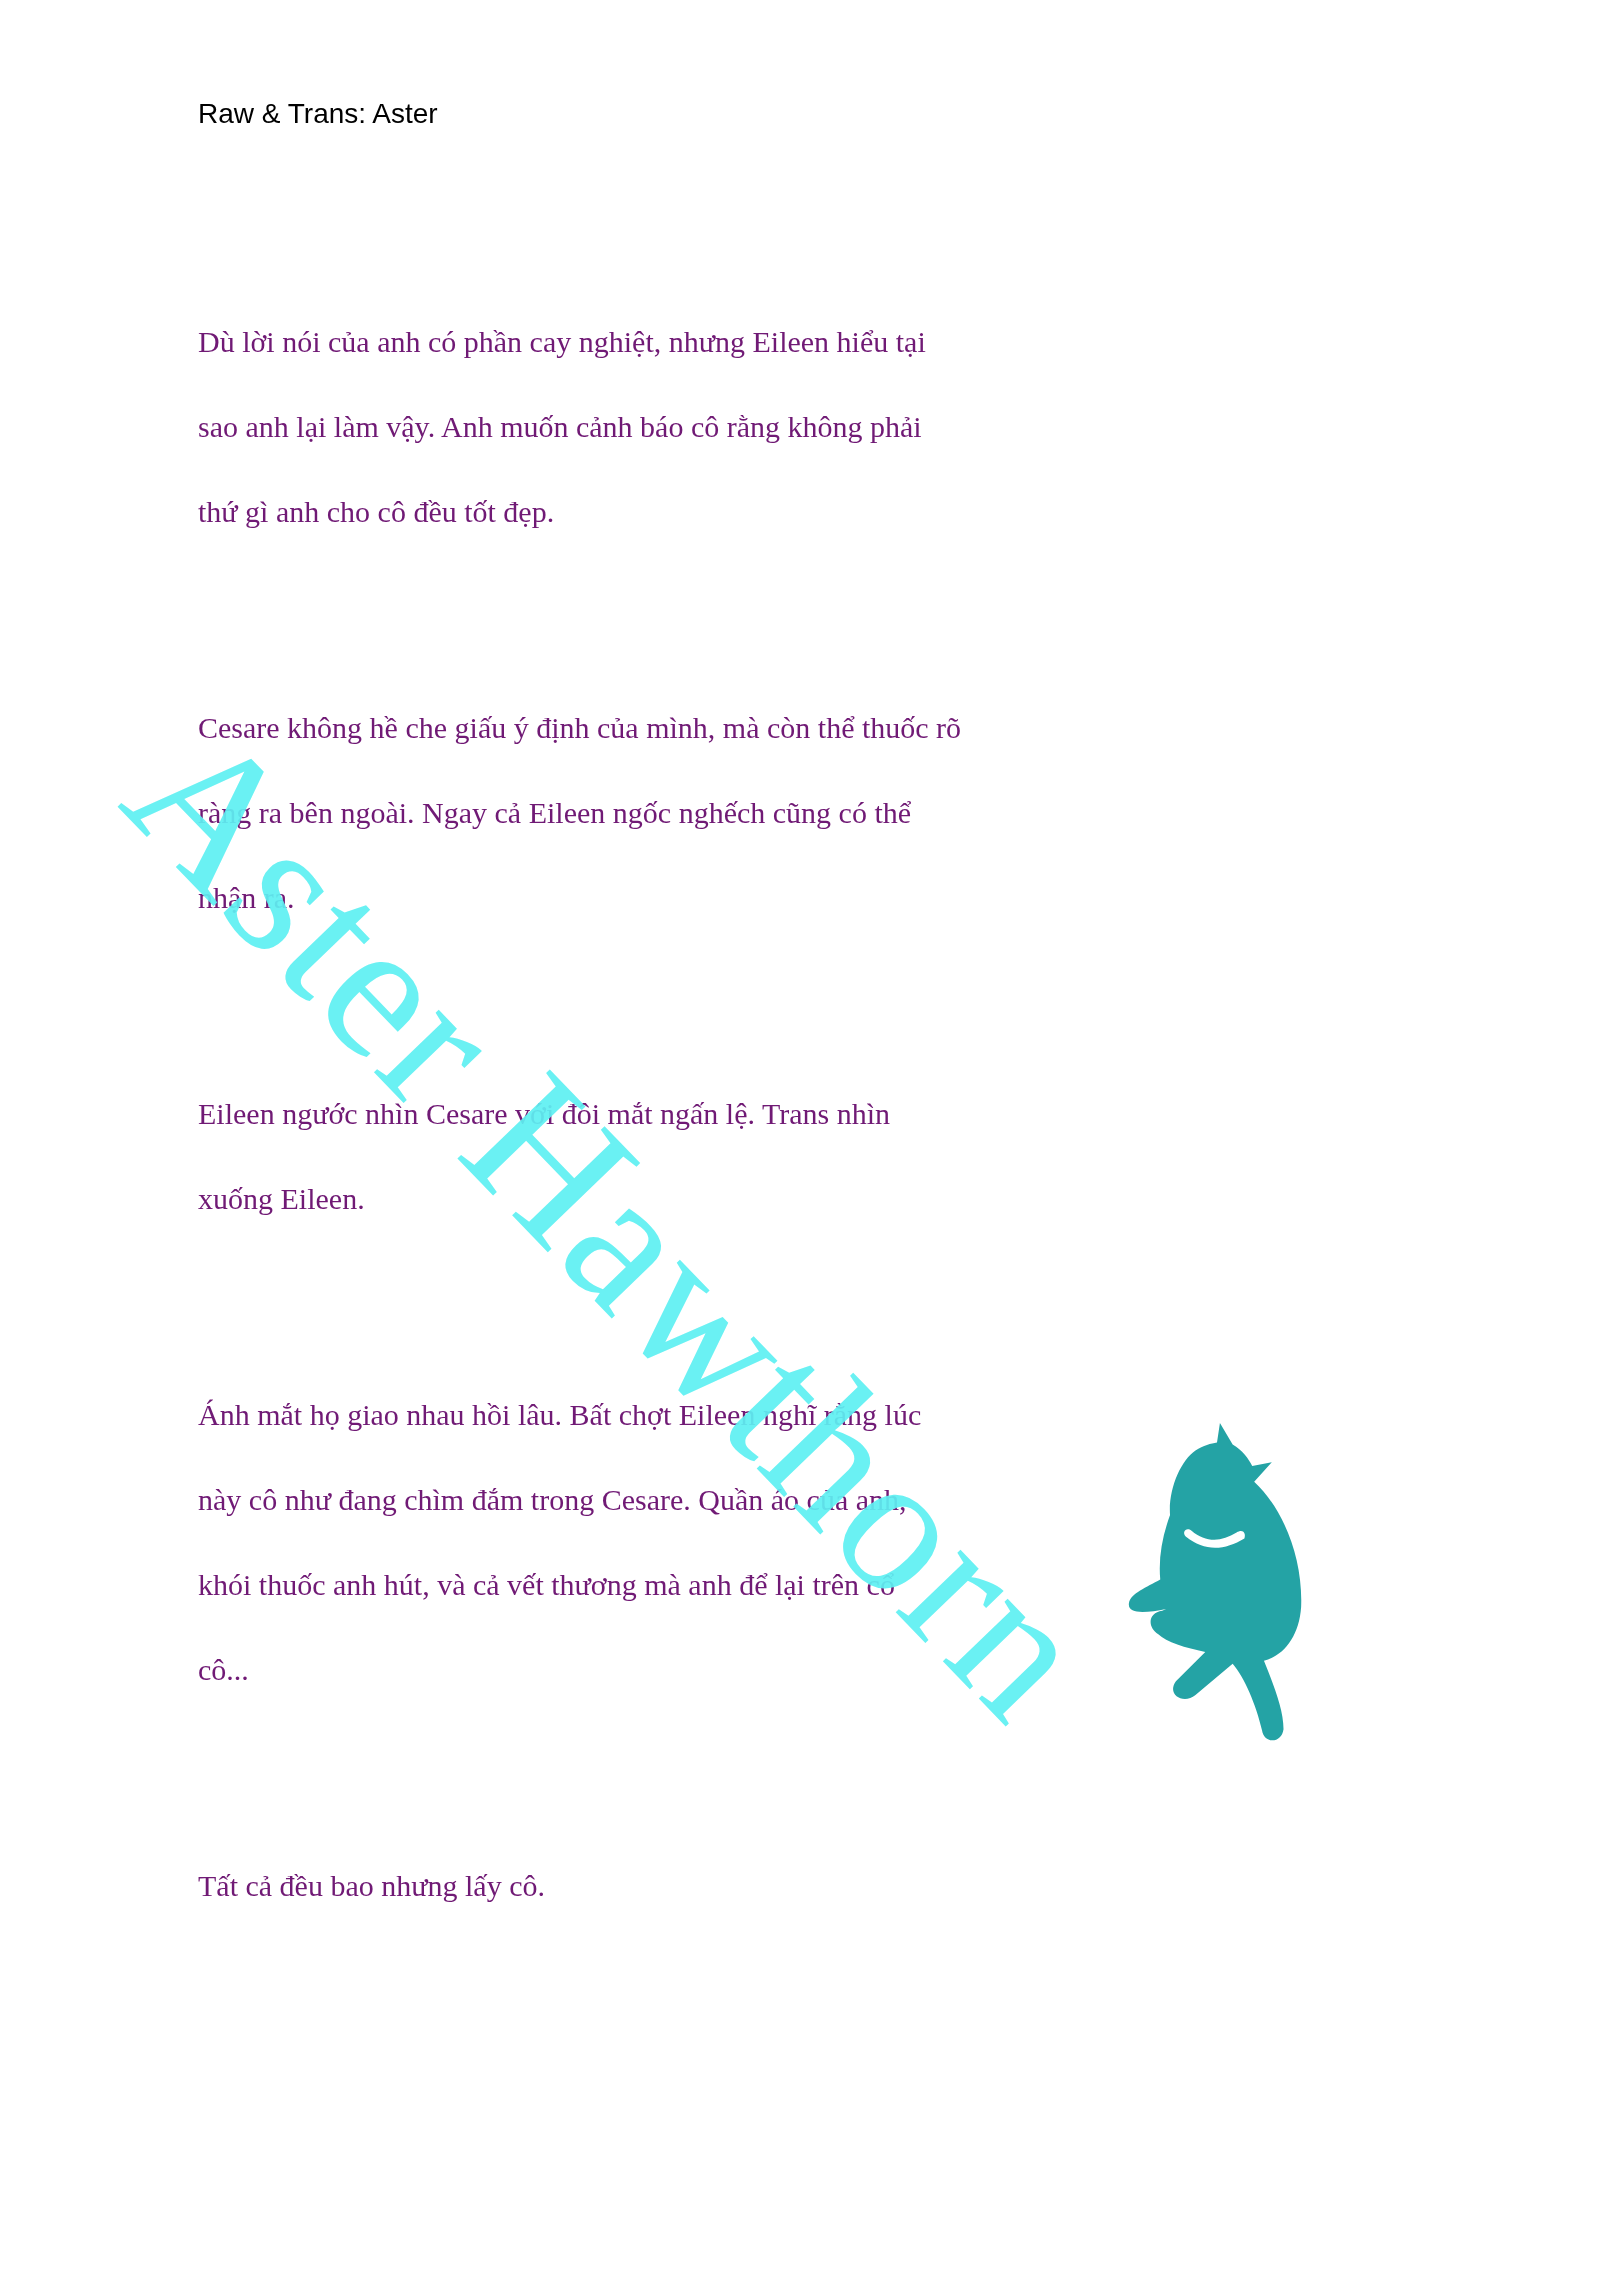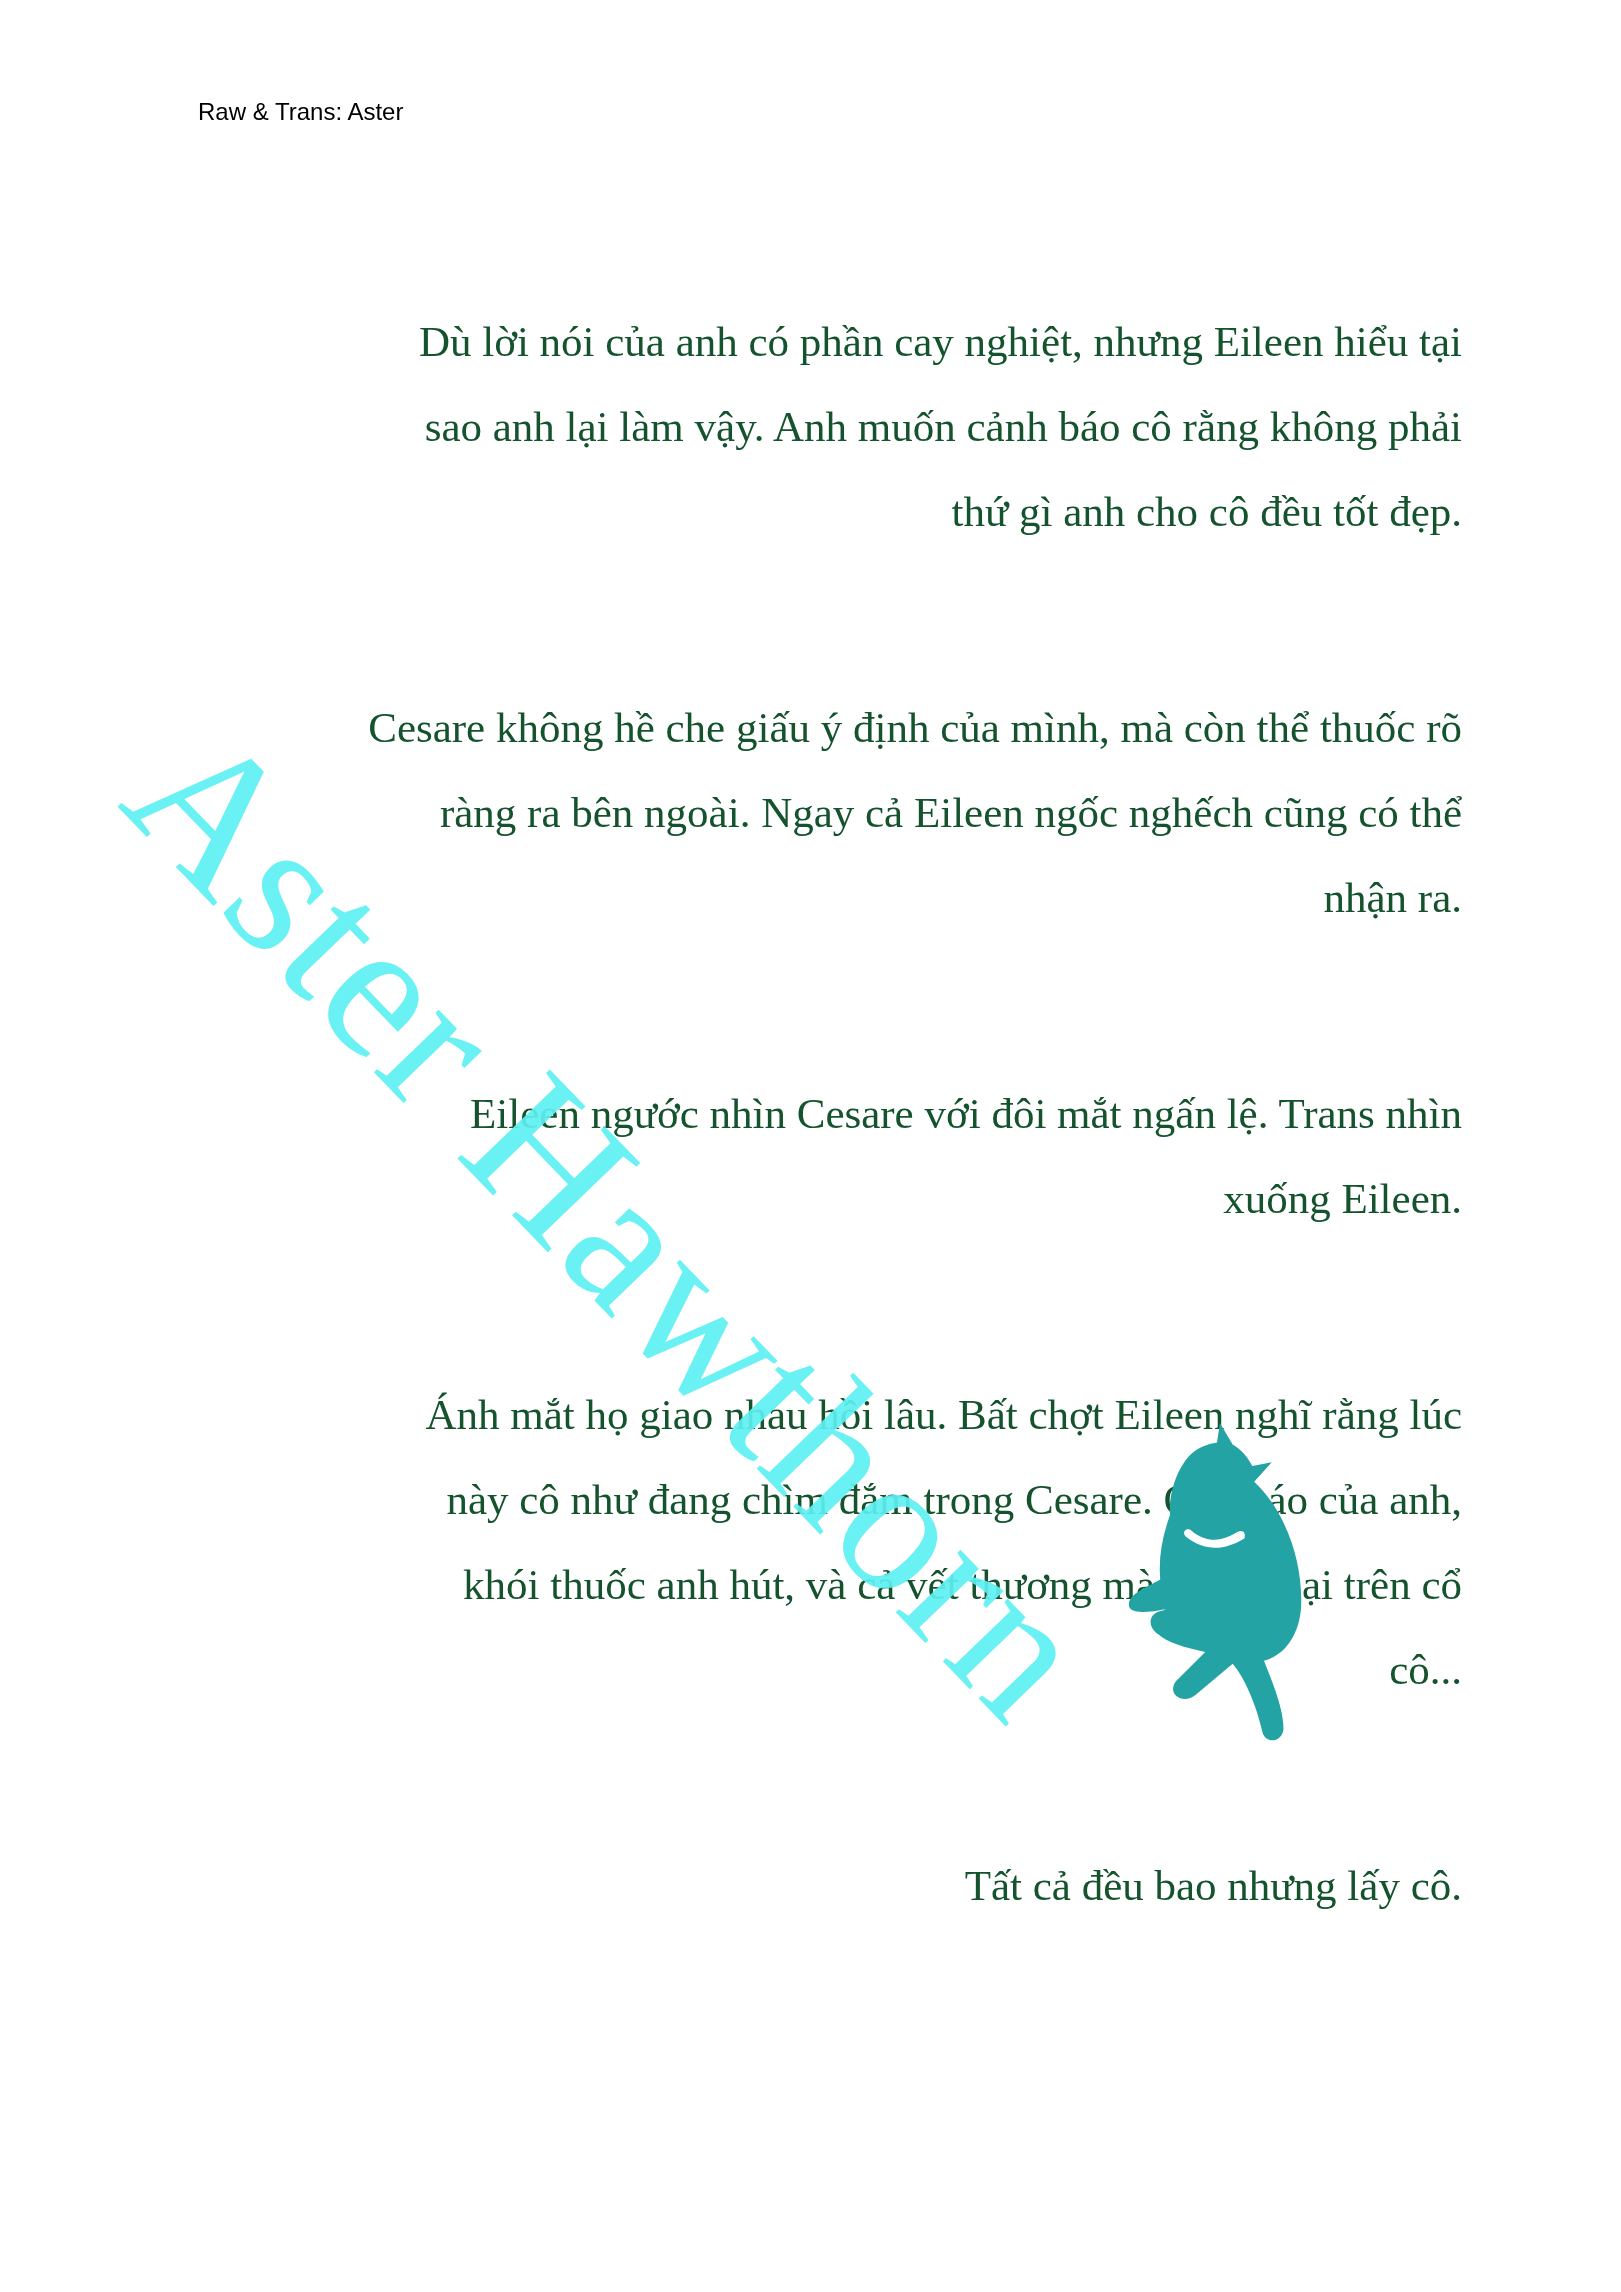--- a/index.html
+++ b/index.html
@@ -1,25 +1,24 @@
 <!DOCTYPE html>
 <html><head>
   <meta charset="utf-8">
   <style>
     html, body { margin: 0; padding: 0; background: #ffffff; }
     body { width: 1621px; height: 2293px; position: relative; overflow: hidden; }
     .header {
       position: absolute; left: 198px; top: 98px;
-      font-family: "Liberation Sans", sans-serif; font-size: 24px; color: #000;
+      font-family: "Liberation Sans", sans-serif; font-size: 28px; color: #000;
     }
     .body-text {
       position: absolute; left: 198px; top: 299px; width: 1264px;
-      font-family: "Liberation Serif", serif; font-size: 43px; color: #14532d;
+      font-family: "Liberation Serif", serif; font-size: 30px; color: #701a75;
       line-height: 85px;
-      text-align: right;
     }
     .para { margin: 0; white-space: nowrap; }
     .para .line { display: block; }
     .gap { height: 219px; }
     .watermark {
       position: absolute; left: 196px; top: 980px;
       font-family: "Liberation Serif", serif; font-size: 196px; color: #5ef0f2;
       transform-origin: 0 0;
       transform: translate(49px, -299px) rotate(46deg);
       white-space: nowrap; letter-spacing: 2px; opacity: 0.92;

